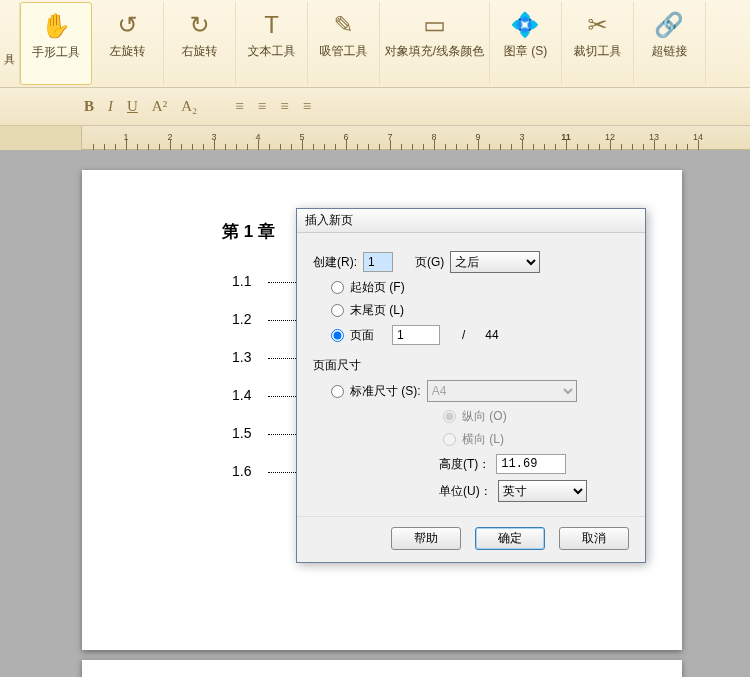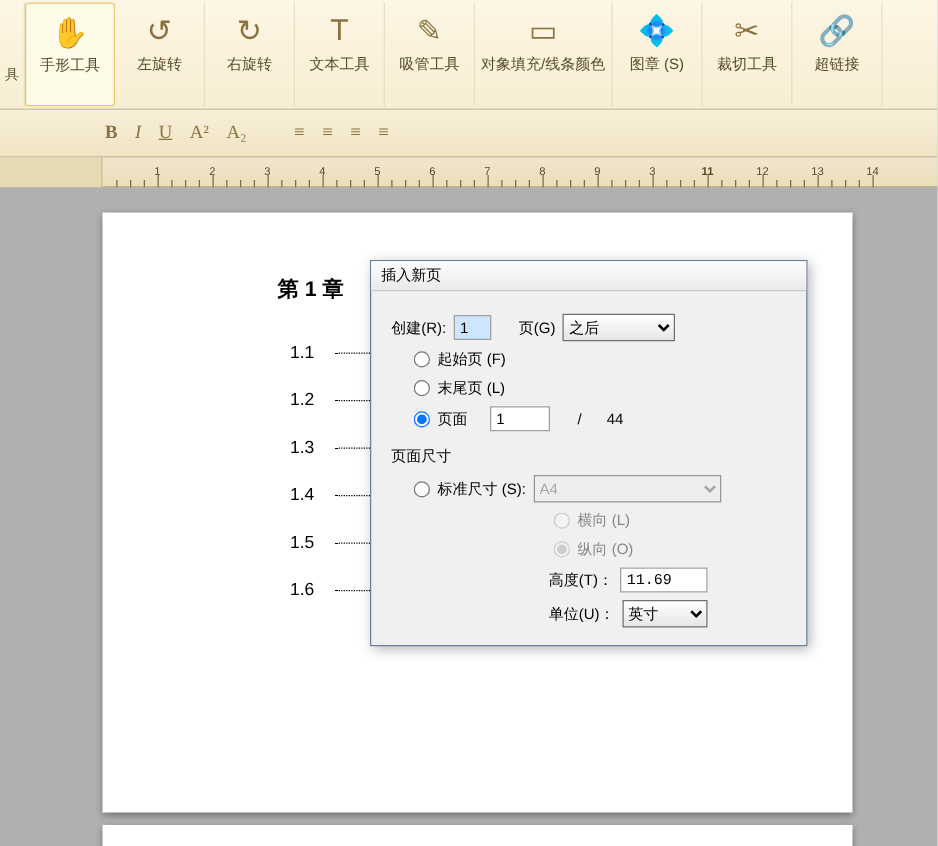--- a/index.html
+++ b/index.html
@@ -269,30 +269,35 @@
       <span>44</span>
     </div>
 
     <div class="fieldset-label">页面尺寸</div>
     <div class="row indent">
       <input type="radio" class="radio" style="">
       <span>标准尺寸 (S):</span>
       <select disabled="" class="muted-input" style="width:150px"><option>A4</option></select>
     </div>
     <div class="row" style="margin-left:130px">
+        <input type="radio" class="radio" checked="" disabled="" style="">
+        <span class="dim">纵向 (O)</span>
+      </div>
+    <div class="row" style="margin-left:130px">
         <input type="radio" class="radio" disabled="" style="">
         <span class="dim">横向 (L)</span>
-      </div>
-    <div class="row" style="margin-left:130px">
-        <input type="radio" class="radio" checked="" disabled="" style="">
-        <span class="dim">纵向 (O)</span>
       </div>
 
     <div class="row" style="margin-left:126px">
       <span>高度(T)：</span>
       <input type="text" style="width: 70px; font-family: Liberation Mono, monospace;" value="11.69">
     </div>
     <div class="row" style="margin-left:126px">
       <span>单位(U)：</span>
-      <select style="width:68px"><option>英寸</option></select>
+      <select style="width:89px"><option>英寸</option></select>
     </div>
   </div>
+  <div class="btnbar">
+    <button>帮助</button>
+    <button class="primary">确定</button>
+    <button>取消</button>
+  </div>
 </div>
 
 </body></html>

